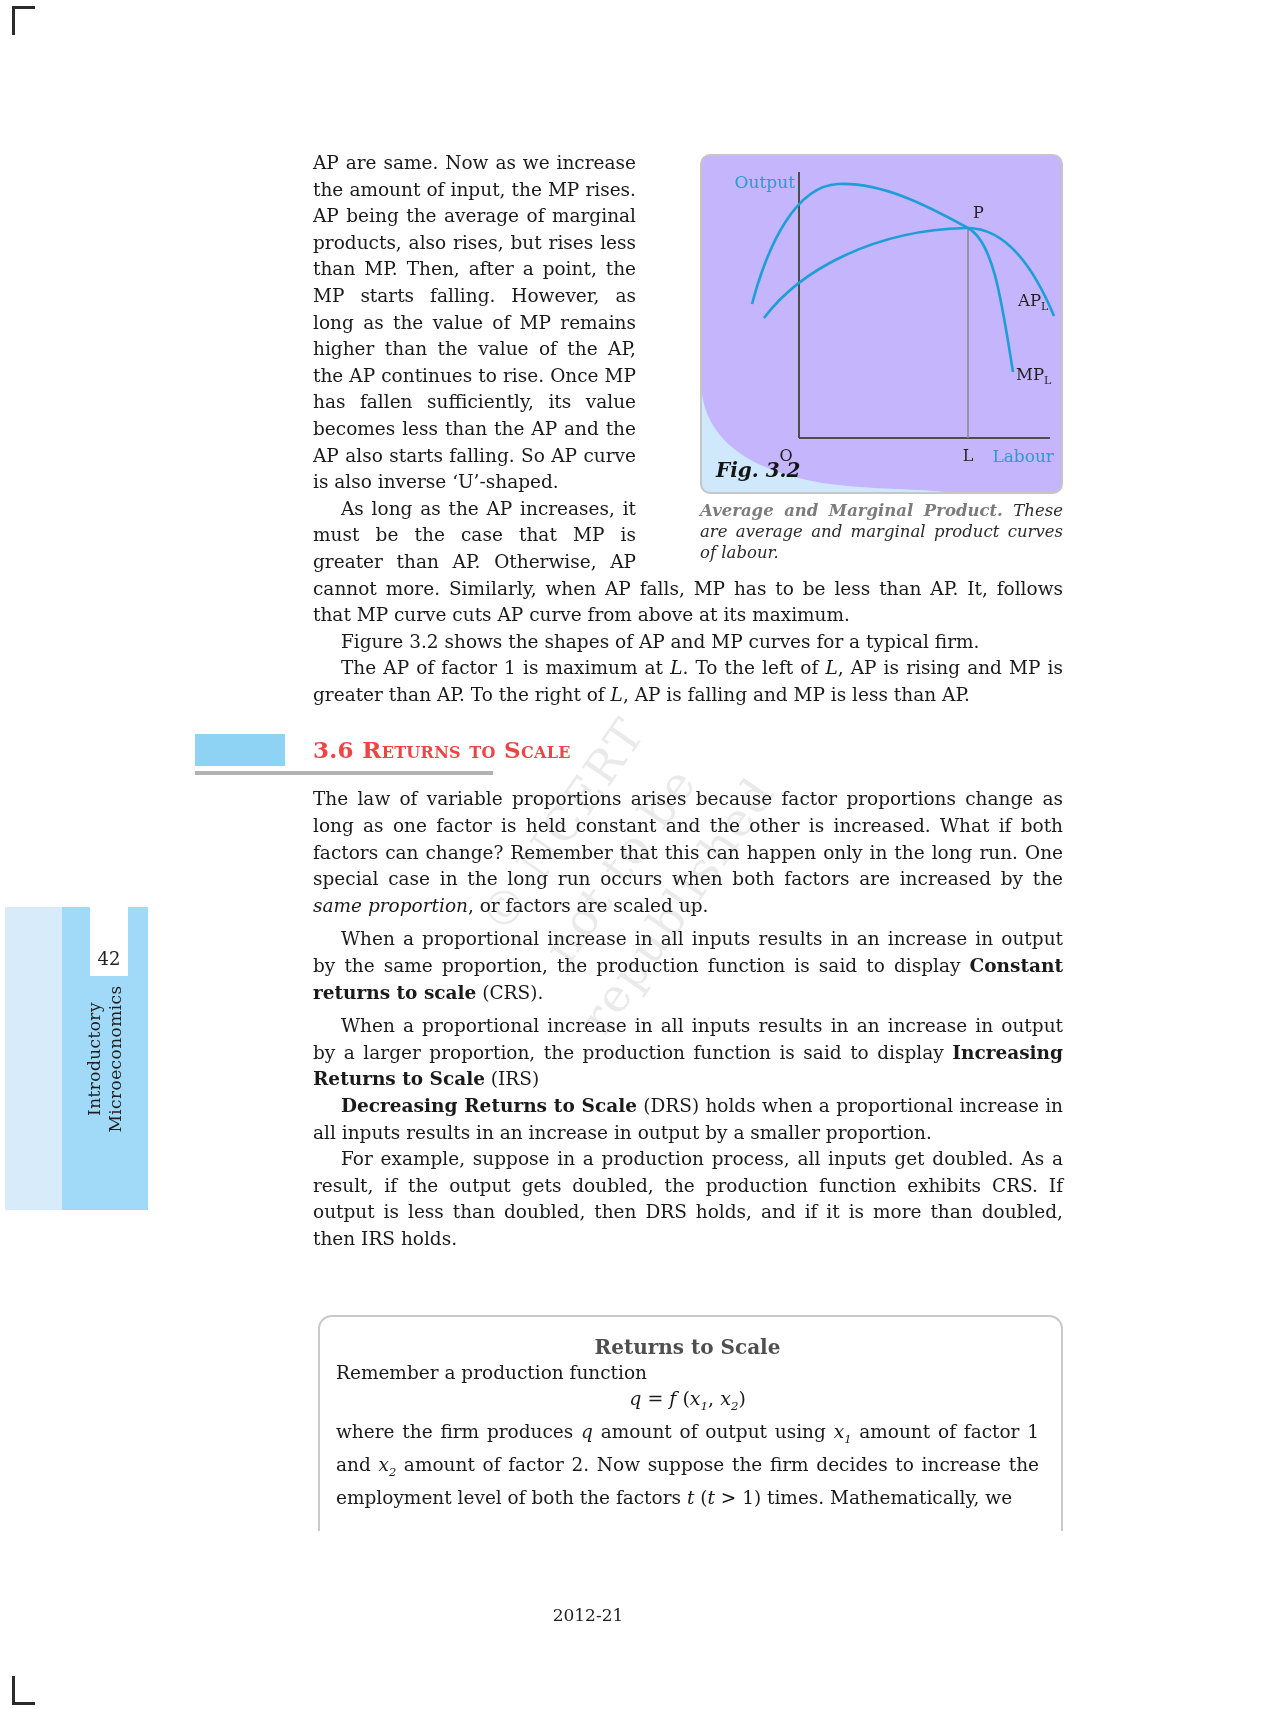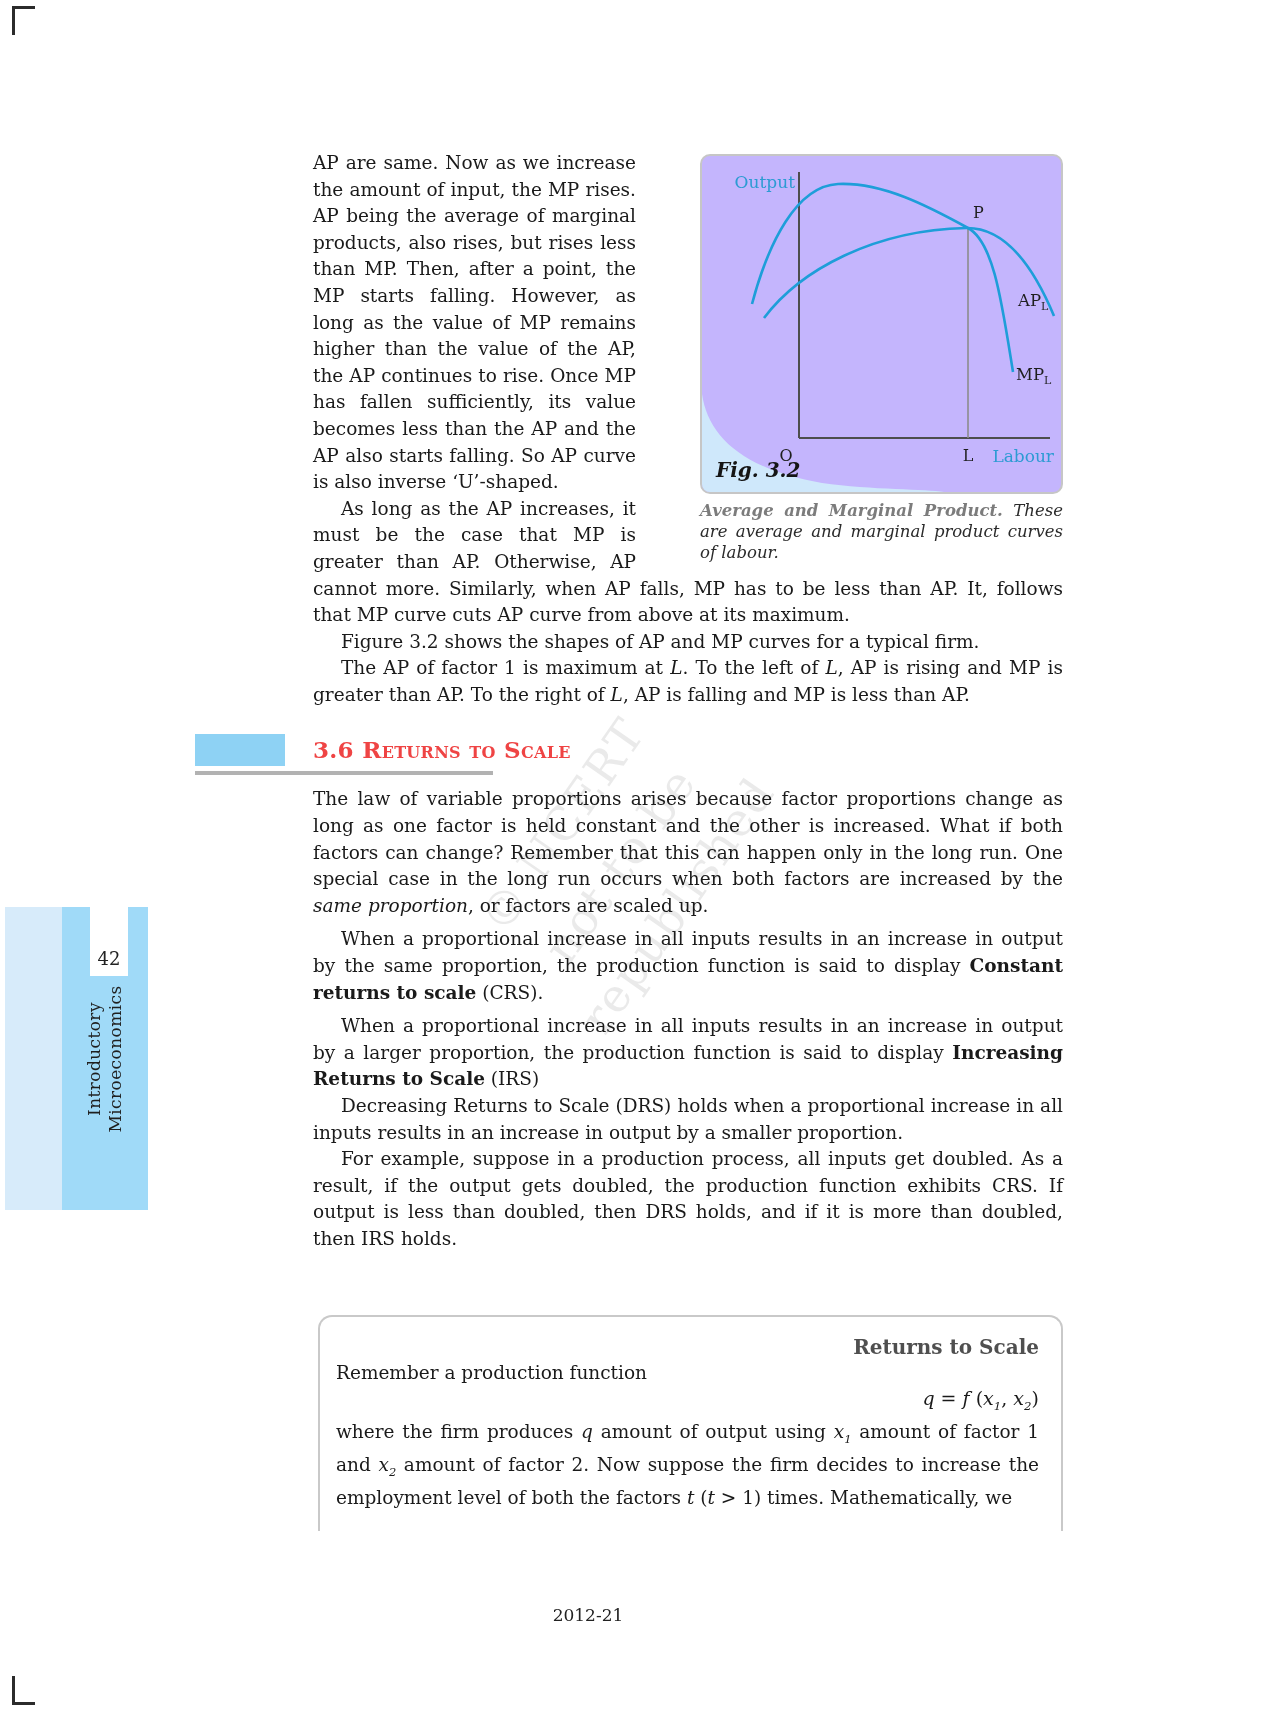--- a/index.html
+++ b/index.html
@@ -57,23 +57,23 @@
   .section-heading { position:relative; margin:26px 0 20px 0; }
   .section-heading h2 { margin:0; font-size:23px; line-height:32px; font-weight:bold;
     font-variant:small-caps; letter-spacing:0.3px; color:#ef4444; text-align:left; }
   .heading-accent { position:absolute; left:-118px; top:0; width:90px; height:32px; background:#8ed2f4; }
   .heading-rule { position:absolute; left:-118px; top:37px; width:298px; height:4px; background:#b2b2b2; }
 
   
   .rts-box { box-sizing:border-box; margin-top:62px; margin-left:5px; width:745px; height:216px;
     border:2px solid #c9c9c9; border-bottom:none; border-radius:14px 14px 0 0;
     padding:18px 22px 0 16px; overflow:hidden; }
-  .rts-heading { font-size:20px; font-weight:bold; color:#4f4f4f; margin:0 0 14px 0; text-align:right; }
+  .rts-heading { font-size:20px; font-weight:bold; color:#4f4f4f; margin:0 0 14px 0; text-align:center; }
   .rts-box p { line-height:25.5px; }
-  .equation { margin:8px 0 10px 56px; font-size:19px; text-align:right; }
+  .equation { margin:8px 0 10px 56px; font-size:19px; text-align:center; }
   sub { font-size:0.62em; }
 
   .footer { position:absolute; left:488px; top:1605px; width:200px; text-align:center;
     font-size:17px; color:#222; }
 </style>
 </head>
 <body>
 
 <div class="page">
 
@@ -128,21 +128,21 @@
 
     <div class="section-heading">
       <div class="heading-accent"></div>
       <div class="heading-rule"></div>
       <h2>3.6 Returns to Scale</h2>
     </div>
 
     <p><span>The law of variable proportions arises because factor proportions change as long as one factor is held constant and the other is increased. What if both factors can change? Remember that this can happen only in the long run. One special case in the long run occurs when both factors are increased by the </span><span style="font-style: italic;">same proportion</span><span>, or factors are scaled up.</span></p>
     <p class="indent sp-sm"><span>When a proportional increase in all inputs results in an increase in output by the same proportion, the production function is said to display </span><span style="font-weight: 700;">Constant returns to scale</span><span> (CRS).</span></p>
     <p class="indent sp-sm"><span>When a proportional increase in all inputs results in an increase in output by a larger proportion, the production function is said to display </span><span style="font-weight: 700;">Increasing Returns to Scale</span><span> (IRS)</span></p>
-    <p class="indent"><span style="font-weight: 400; margin-top: 17px;">Decreasing Returns to Scale</span><span> (DRS) holds when a proportional increase in all inputs results in an increase in output by a smaller proportion.</span></p>
+    <p class="indent"><span style="font-weight: 700; margin-top: 17px;">Decreasing Returns to Scale</span><span> (DRS) holds when a proportional increase in all inputs results in an increase in output by a smaller proportion.</span></p>
     <p class="indent">For example, suppose in a production process, all inputs get doubled. As a result, if the output gets doubled, the production function exhibits CRS. If output is less than doubled, then DRS holds, and if it is more than doubled, then IRS holds.</p>
 
     <div class="rts-box">
       <p class="rts-heading">Returns to Scale</p>
       <p style="text-align:left;">Remember a production function</p>
       <p class="equation"><span style="font-style: italic;">q</span><span> = </span><span style="font-style: italic;">f</span><span> (</span><span style="font-style: italic;">x</span><sub style="font-style: italic;">1</sub><span>, </span><span style="font-style: italic;">x</span><sub style="font-style: italic;">2</sub><span>)</span></p>
       <p><span>where the firm produces </span><span style="font-style: italic;">q</span><span> amount of output using </span><span style="font-style: italic;">x</span><sub style="font-style: italic;">1</sub><span> amount of factor 1 and </span><span style="font-style: italic;">x</span><sub style="font-style: italic;">2</sub><span> amount of factor 2. Now suppose the firm decides to increase the employment level of both the factors </span><span style="font-style: italic;">t</span><span> (</span><span style="font-style: italic;">t</span><span> &gt; 1) times. Mathematically, we</span></p>
     </div>
 
   </div>

